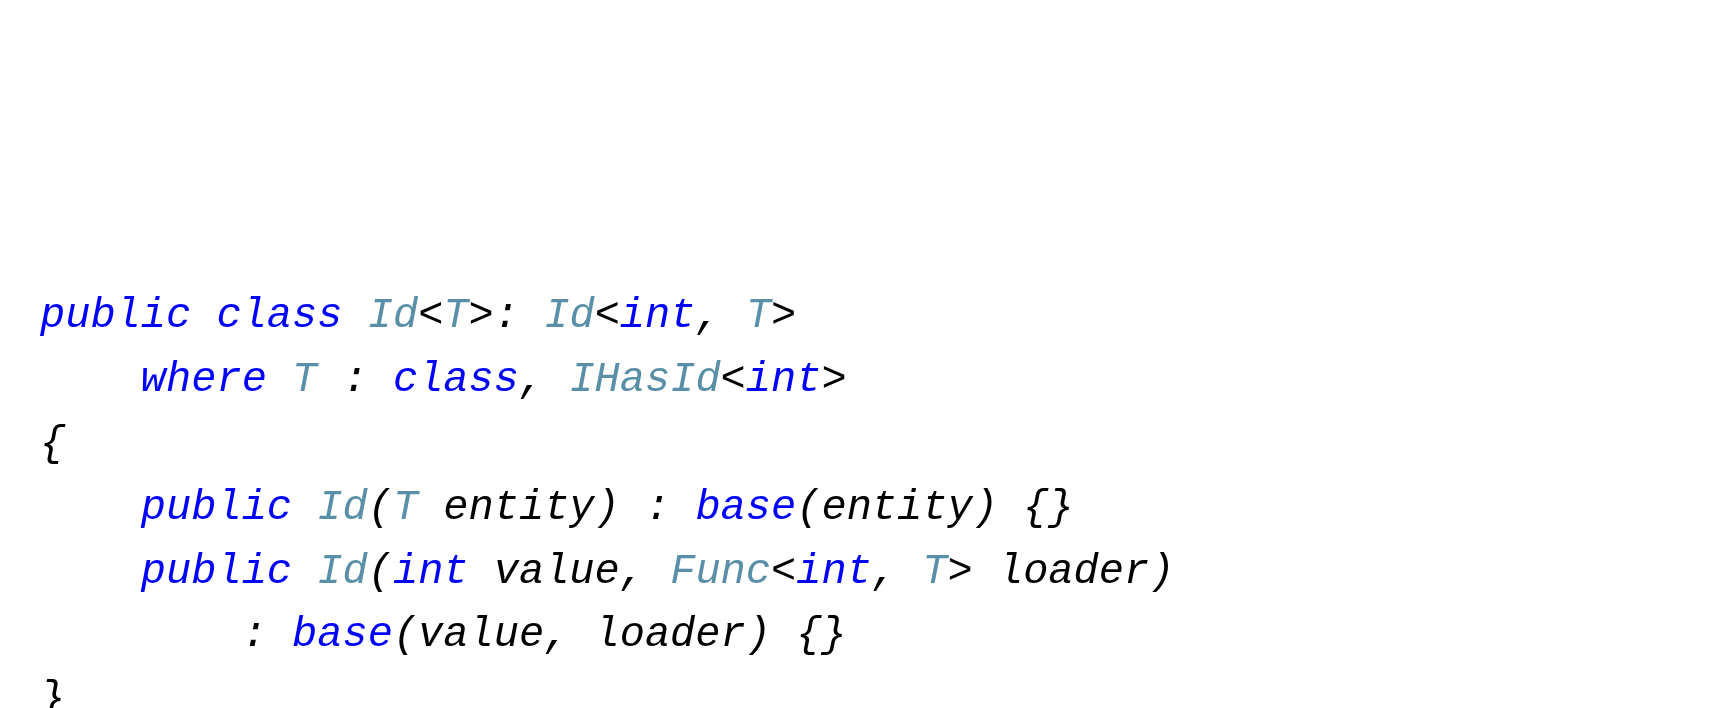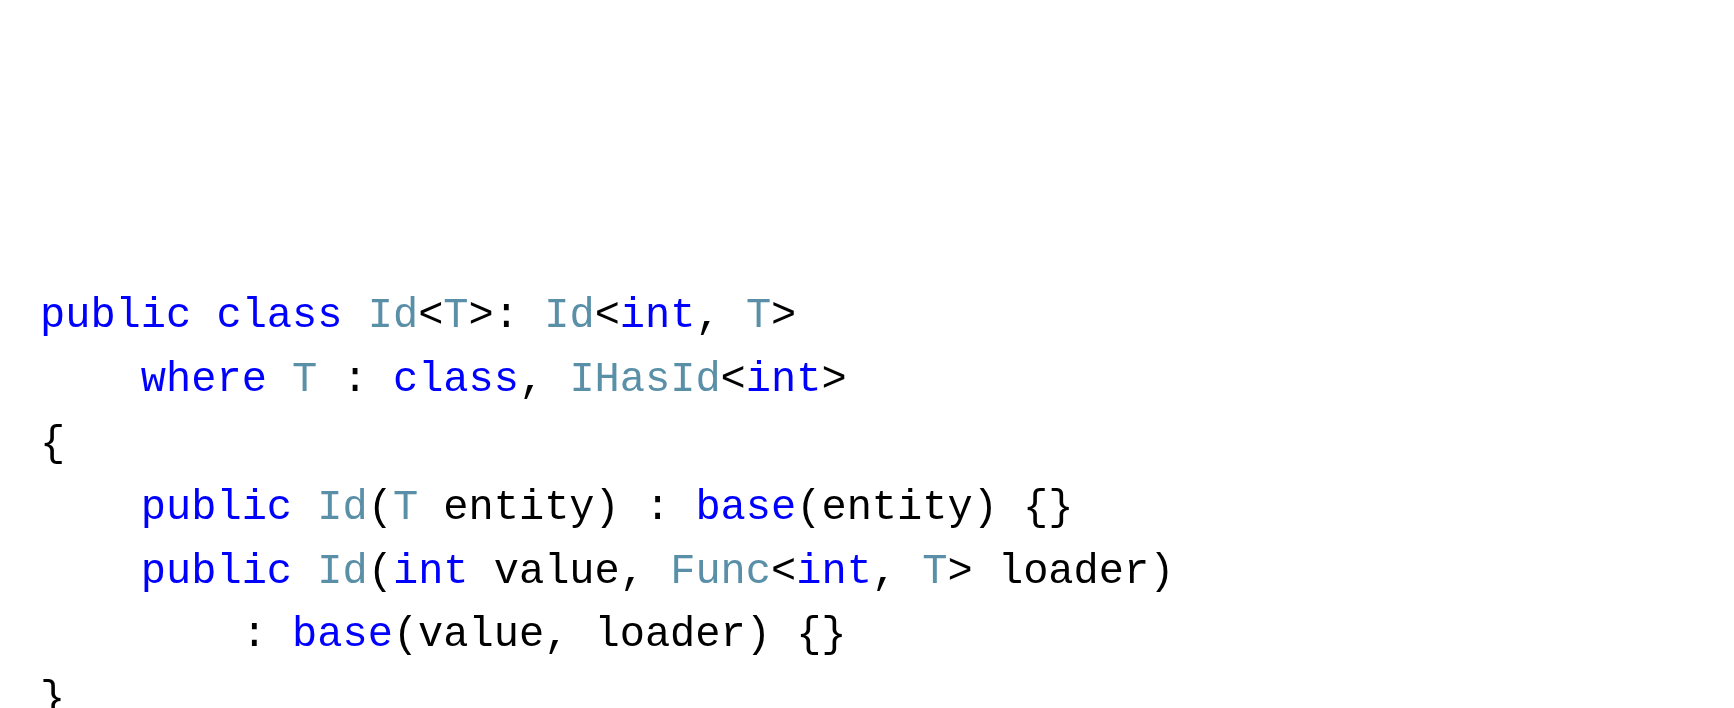--- a/index.html
+++ b/index.html
@@ -11,20 +11,21 @@
       background: #ffffff;
       font-family: 'Consolas', 'Monaco', 'Courier New', monospace;
       font-size: 42px;
       line-height: 1.52;
       padding: 30px 40px;
       white-space: pre;
       color: #000000;
     }
     .code-line {
       display: block;
+      font-style: italic;
     }
     .keyword {
       color: #0000ff;
     }
     .type {
       color: #5a8fa8;
     }
     .plain {
       color: #000000;
     }

